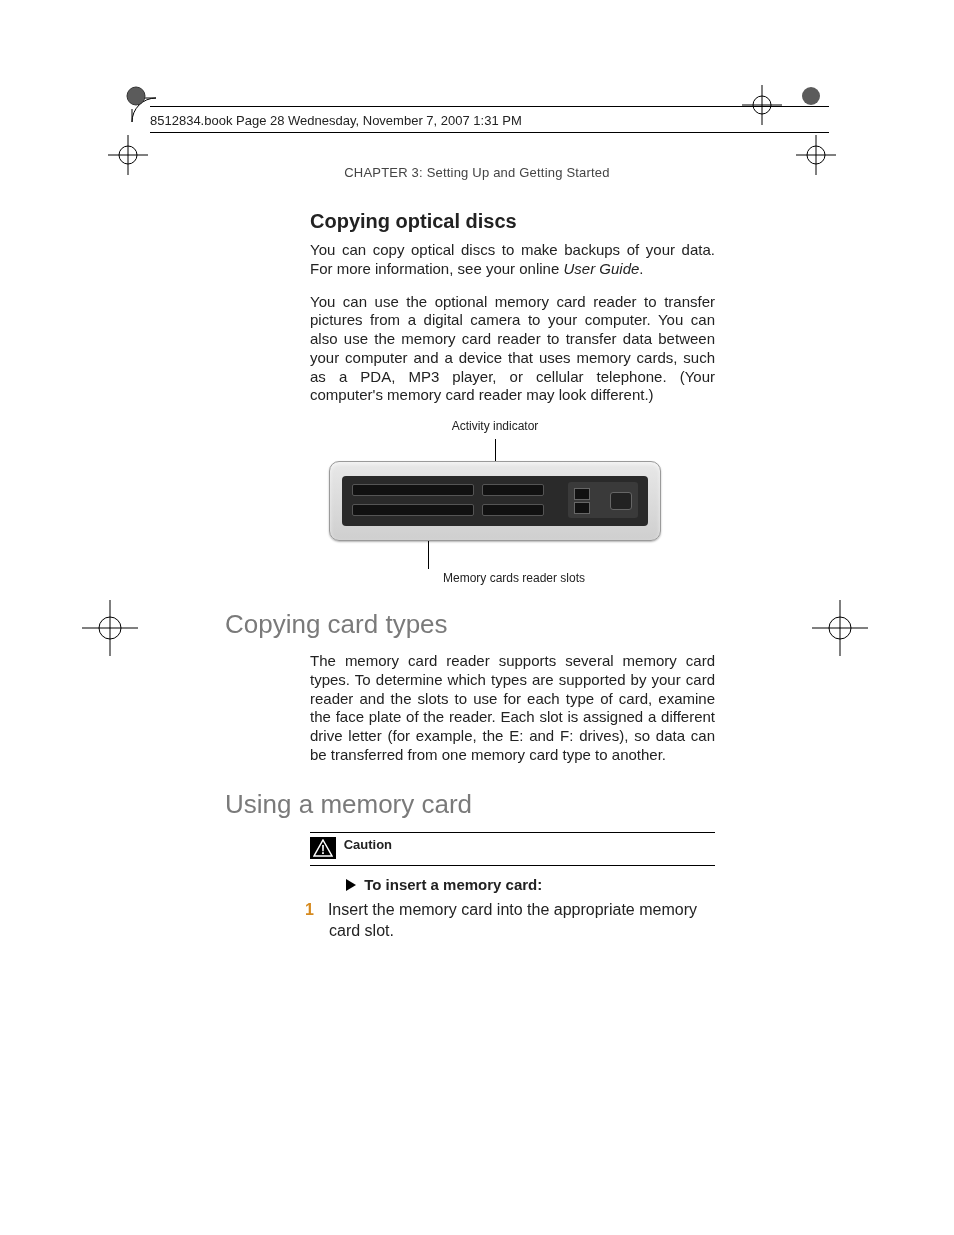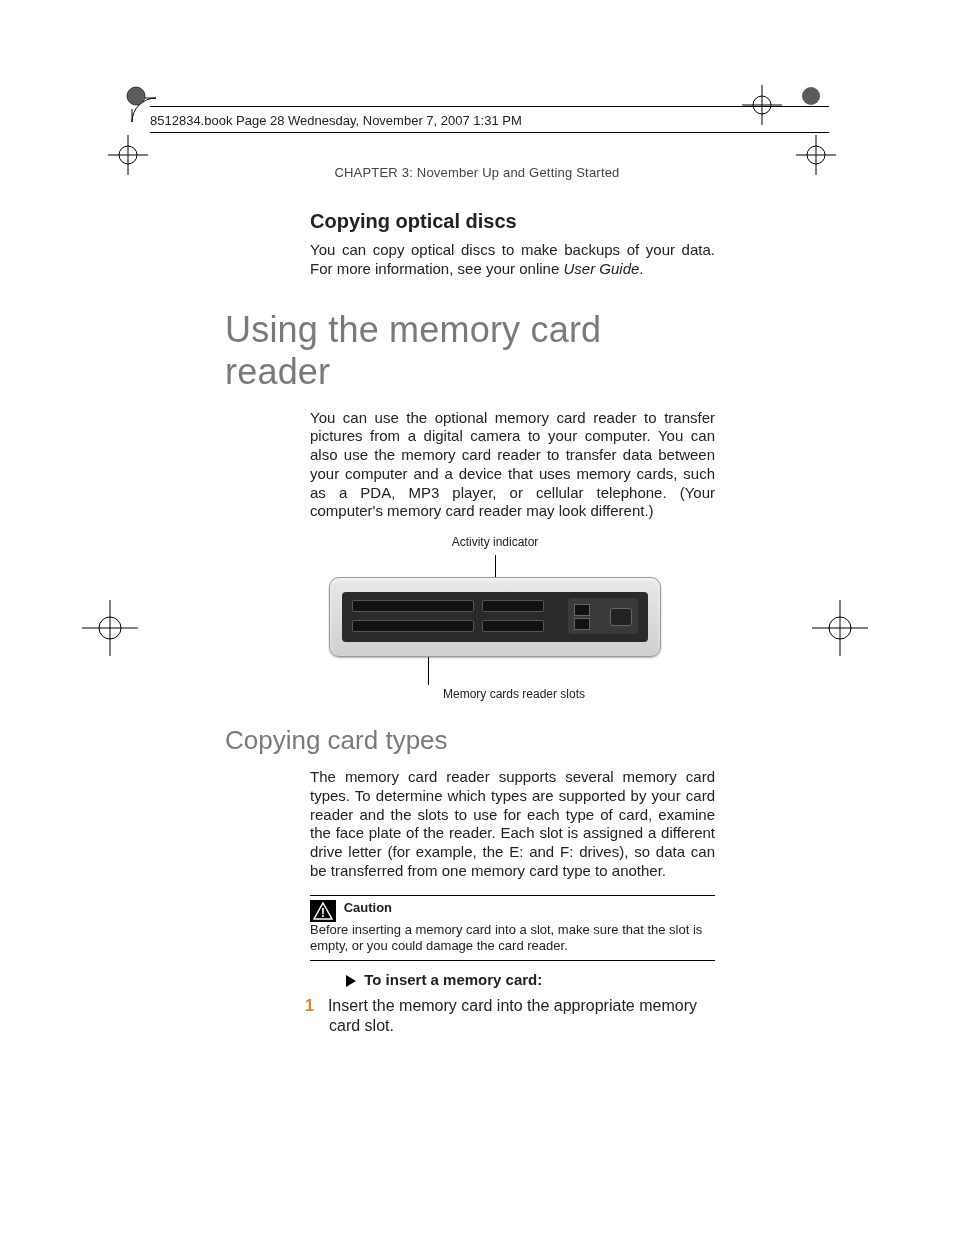--- a/index.html
+++ b/index.html
@@ -214,30 +214,29 @@
   <div class="fm-header-line2"></div>
 
   <div class="tiny-reg" style="left:131px; top:97px;">
     <svg width="26" height="26">
         <path d="M1 25 A24 24 0 0 1 25 1" fill="none" stroke="#000" stroke-width="1"></path>
         <line x1="1" y1="12" x2="1" y2="25" stroke="#000"></line>
         <line x1="12" y1="1" x2="25" y2="1" stroke="#000"></line>
       </svg>
   </div>
 
-  <div class="chapter-header">CHAPTER 3: November Up and Getting Started</div>
+  <div class="chapter-header">CHAPTER 3: Setting Up and Getting Started</div>
 
   <div class="content">
 
     <h3 class="h-sub">Copying optical discs</h3>
     <p class="para">
       <span>You can copy optical discs to make backups of your data. For more information, see your online </span><span class="italic">User Guide</span><span>.</span>
     </p>
 
-    <h1 class="h-main">Using the memory card reader</h1>
     <p class="para">You can use the optional memory card reader to transfer pictures from a digital camera to your computer. You can also use the memory card reader to transfer data between your computer and a device that uses memory cards, such as a PDA, MP3 player, or cellular telephone. (Your computer's memory card reader may look different.)</p>
 
     <div class="figure-wrap">
       <div class="fig-label-top">Activity indicator</div>
       <div class="pointer-v"></div>
       <div class="device">
         <div class="device-face">
           <div class="slot slot1"></div>
           <div class="slot slot2"></div>
           <div class="slot slot3"></div>
@@ -249,30 +248,30 @@
           </div>
         </div>
       </div>
       <div class="pointer-v2"></div>
       <div class="fig-label-bot">Memory cards reader slots</div>
     </div>
 
     <h2 class="h-section">Copying card types</h2>
     <p class="para">The memory card reader supports several memory card types. To determine which types are supported by your card reader and the slots to use for each type of card, examine the face plate of the reader. Each slot is assigned a different drive letter (for example, the E: and F: drives), so data can be transferred from one memory card type to another.</p>
 
+    <h2 class="h-section">Using a memory card</h2>
 
     <div class="caution-box">
       <span class="caution-icon">
         <svg width="20" height="18">
             <polygon points="10,1 19,17 1,17" fill="none" stroke="#fff" stroke-width="1.5"></polygon>
             <text x="10" y="15" text-anchor="middle" fill="#fff" font-size="12" font-weight="bold">!</text>
           </svg>
       </span>
       <span class="caution-title">Caution</span><br>
-      <span class="caution-text">Before inserting a memory card into a slot, make sure that the slot is empty, or you could damage the card reader.</span>
     </div>
 
     <div class="proc-head">
       <span class="tri">
         <svg width="10" height="12">
             <polygon points="0,0 10,6 0,12" fill="#000"></polygon>
           </svg>
       </span>
       <span>To insert a memory card:</span>
     </div>

